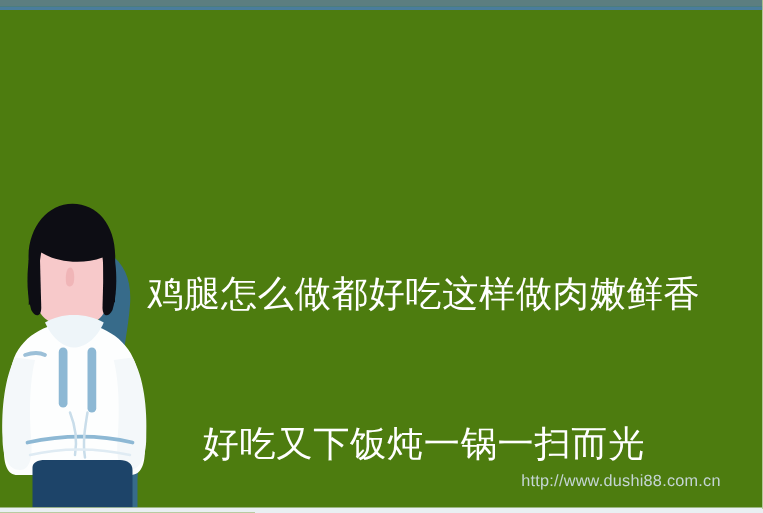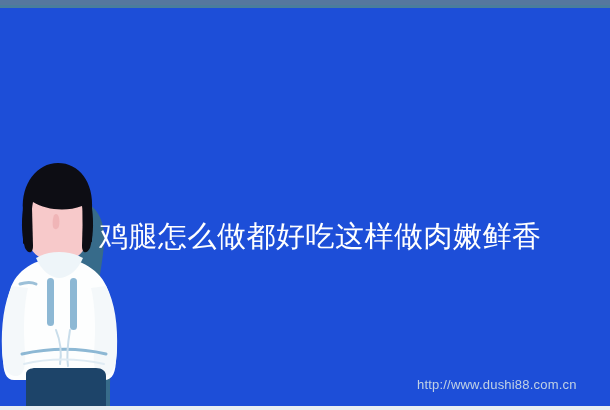--- a/index.html
+++ b/index.html
@@ -9,21 +9,22 @@
   }
   body {
     font-family: "Liberation Sans", "DejaVu Sans", sans-serif;
   }
 
   #banner {
     position: relative;
     width: 610px;
     height: 410px;
     overflow: hidden;
-    background: #1d4ed8;
+    background: #4d7c0f;
+    text-align: center;
   }
 
   
   .top-strip {
     position: absolute;
     left: 0; top: 0;
     width: 610px;
     height: 5px;
     background: #5f7f94;
     opacity: 0.85;
@@ -155,18 +156,19 @@
 
       <g>
         <path d="M26 216 C26 212 30 210 36 210 L96 210 C102 210 106 213 106 218
                  L106 248 L26 248 Z" fill="#1d4469"></path>
       </g>
     </svg>
   </div>
 
   <div class="headline">
     <span class="line">鸡腿怎么做都好吃这样做肉嫩鲜香</span>
+    <span class="line">好吃又下饭炖一锅一扫而光</span>
   </div>
 
   <div class="watermark">http://www.dushi88.com.cn</div>
 
   <div class="bottom-strip"></div>
 </div>
 
 </body></html>

